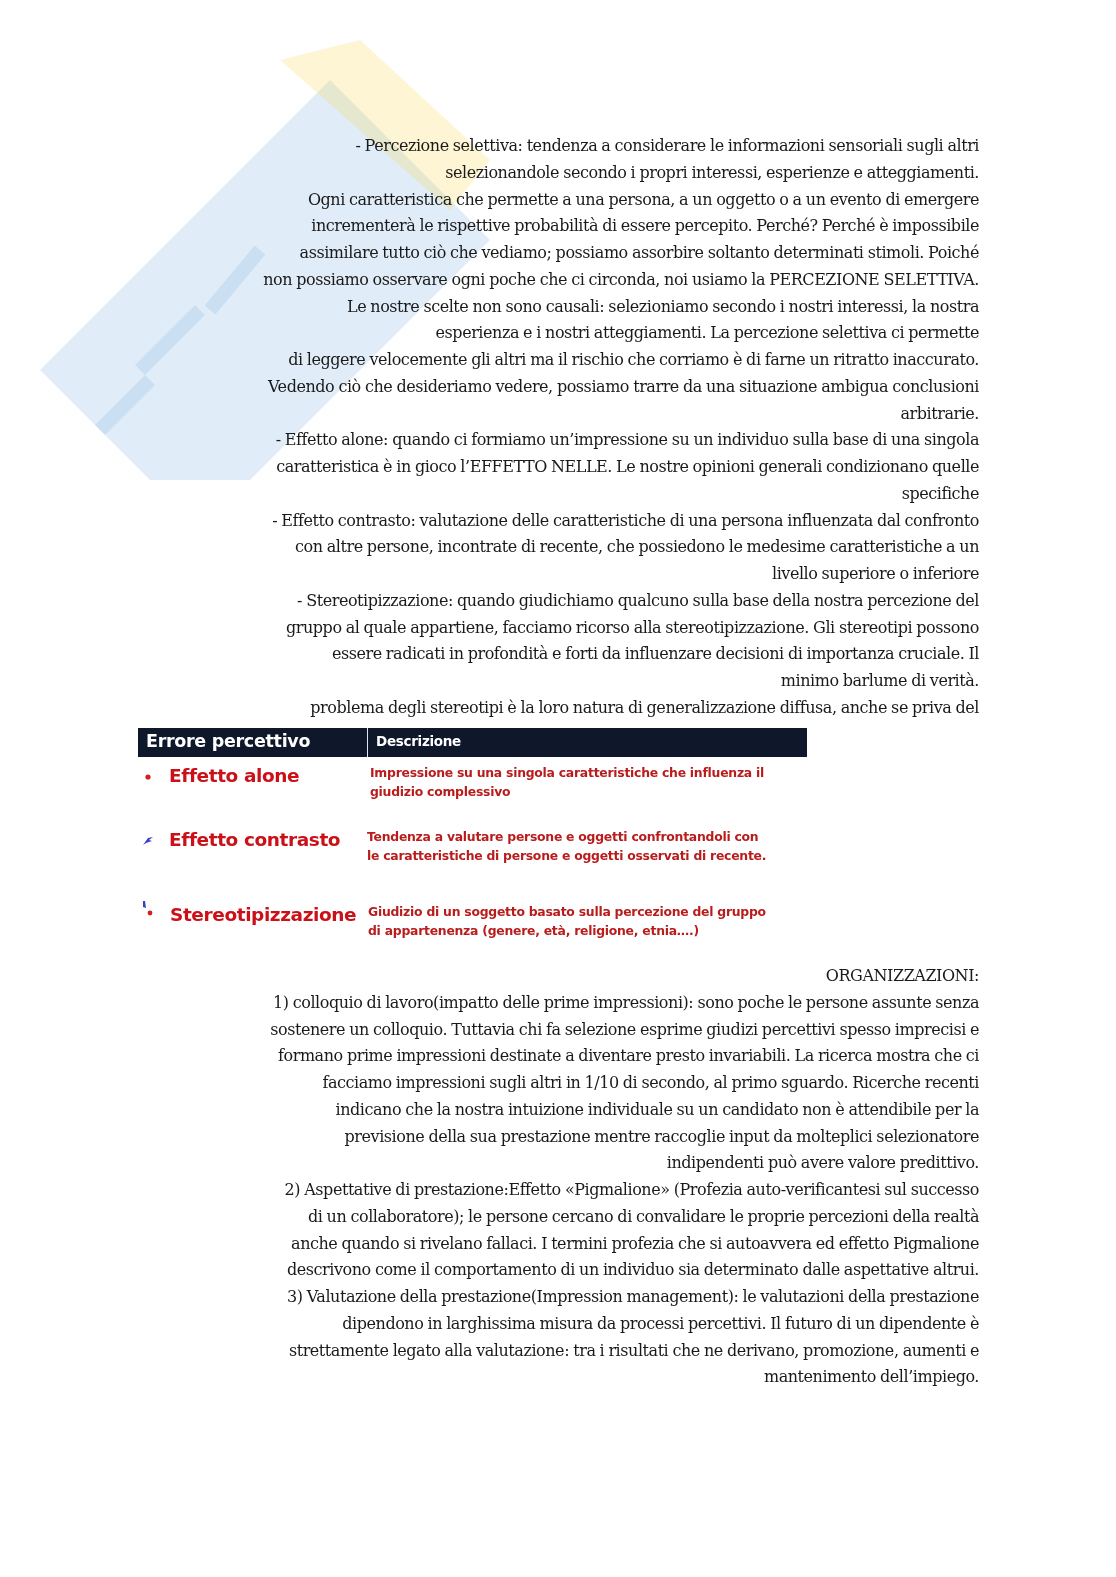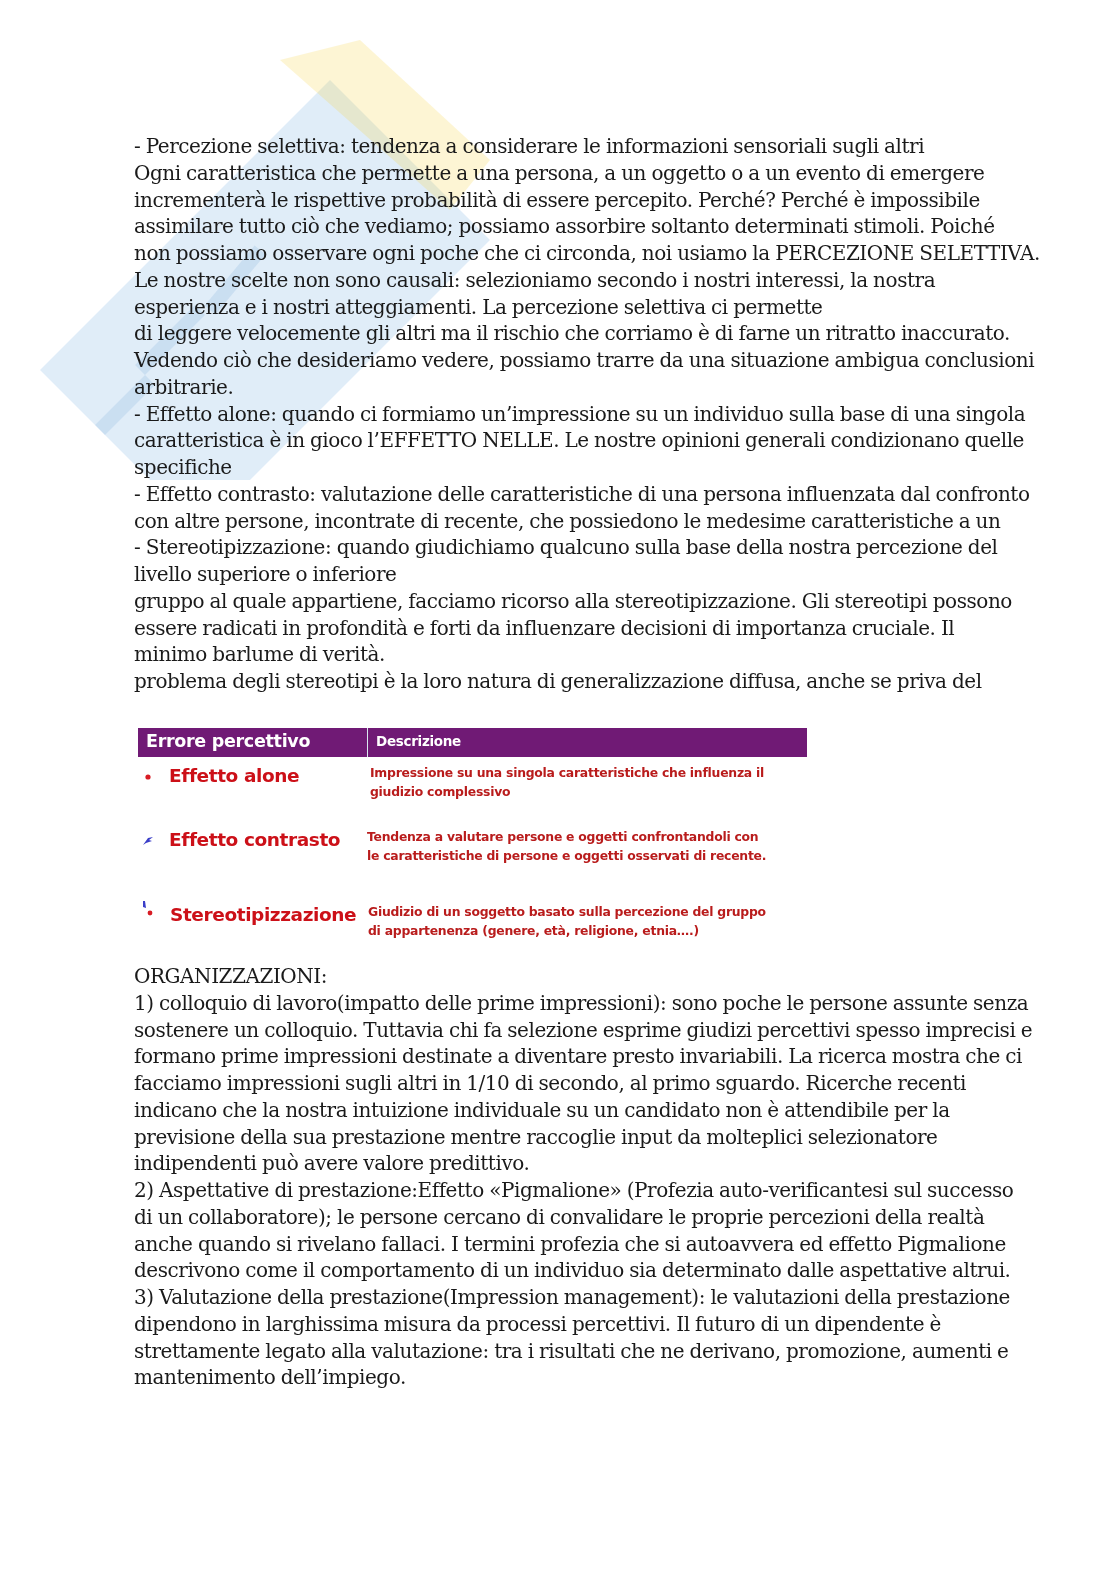--- a/index.html
+++ b/index.html
@@ -5,31 +5,31 @@
   html, body { margin: 0; padding: 0; background: #ffffff; }
   body { width: 1116px; height: 1577px; position: relative; overflow: hidden; }
   .page { position: absolute; left: 0; top: 0; width: 1116px; height: 1577px; background: #fff; }
 
   
   .watermark { position: absolute; left: 30px; top: 40px; width: 460px; height: 440px; pointer-events: none; }
 
   .text-block {
     position: absolute; left: 134px; width: 845px;
     font-family: "DejaVu Serif", "Liberation Serif", serif;
-    font-size: 20px; line-height: 26.75px; color: #1a1a1a;
-    letter-spacing: -0.45px; word-spacing: -0.5px;
+    font-size: 16px; line-height: 26.75px; color: #1a1a1a;
+    letter-spacing: -0.45px; word-spacing: -0.5px; text-align: right;
   }
   .text-block .line { white-space: nowrap; display: block; height: 26.75px; }
   #block-top { top: 133px; }
   #block-bottom { top: 963px; }
 
   
   .err-table { position: absolute; left: 138px; top: 728px; width: 669px; height: 218px;
     font-family: "DejaVu Sans", "Liberation Sans", sans-serif; }
-  .err-header { position: absolute; left: 0; top: 0; width: 669px; height: 29px; background: #701a75; }
+  .err-header { position: absolute; left: 0; top: 0; width: 669px; height: 29px; background: #0f172a; }
   .err-header .h1 { position: absolute; left: 8px; top: 3px; color: #ffffff; font-size: 17.5px; font-weight: bold; letter-spacing: -0.3px; }
   .err-header .divider { position: absolute; left: 229px; top: 0; width: 1px; height: 29px; background: #d9e6f0; }
   .err-header .h2 { position: absolute; left: 238px; top: 5px; color: #ffffff; font-size: 13.5px; font-weight: bold; letter-spacing: -0.3px; }
 
   .err-row { position: absolute; left: 0; width: 669px; }
   .err-row .bullet { position: absolute; left: 3px; width: 14px; height: 14px; }
   .err-row .term { position: absolute; left: 31px; color: #cc1018; font-size: 18.5px; font-weight: bold; letter-spacing: -0.4px; white-space: nowrap; }
   .err-row .desc { position: absolute; left: 232px; width: 440px; color: #b91c1c; font-size: 12.4px; font-weight: bold; line-height: 18.5px; letter-spacing: -0.25px; }
   #row-0 { top: 36px; }
   #row-0 .term { top: 1px; }
@@ -56,36 +56,37 @@
     <g opacity="0.22">
       <polygon points="250,20 330,0 460,120 420,170" fill="#f5d23a"></polygon>
     </g>
     <g opacity="0.12" fill="none" stroke="#2f7fc8" stroke-width="14">
       <path d="M70,390 L120,340 M110,330 L170,270 M180,270 L230,210"></path>
     </g>
   </svg>
 
   <div id="block-top" class="text-block">
     <span class="line">- Percezione selettiva:  tendenza a considerare le informazioni sensoriali sugli altri</span>
+    <span class="line">selezionandole secondo i propri interessi, esperienze e atteggiamenti.</span>
     <span class="line">Ogni caratteristica che permette a una persona, a un oggetto o a un evento di emergere</span>
     <span class="line">incrementerà le rispettive probabilità di essere percepito. Perché? Perché è impossibile</span>
     <span class="line">assimilare tutto ciò che vediamo; possiamo assorbire soltanto determinati stimoli. Poiché</span>
     <span class="line">non possiamo osservare ogni poche che ci circonda, noi usiamo la PERCEZIONE SELETTIVA.</span>
     <span class="line">Le nostre scelte non sono causali: selezioniamo secondo i nostri interessi, la nostra</span>
     <span class="line">esperienza e i nostri atteggiamenti. La percezione selettiva ci permette</span>
     <span class="line">di leggere velocemente gli altri ma il rischio che corriamo è di farne un ritratto inaccurato.</span>
     <span class="line">Vedendo ciò che desideriamo vedere, possiamo trarre da una situazione ambigua conclusioni</span>
     <span class="line">arbitrarie.</span>
     <span class="line">- Effetto alone: quando ci formiamo un’impressione su un individuo sulla base di una singola</span>
     <span class="line">caratteristica è in gioco l’EFFETTO NELLE. Le nostre opinioni generali condizionano quelle</span>
     <span class="line">specifiche</span>
     <span class="line">- Effetto contrasto: valutazione delle caratteristiche di una persona influenzata dal confronto</span>
     <span class="line">con altre persone, incontrate di recente, che possiedono le medesime caratteristiche a un</span>
+    <span class="line">livello superiore o inferiore</span>
     <span class="line">- Stereotipizzazione: quando giudichiamo qualcuno sulla base della nostra percezione del</span>
-    <span class="line">livello superiore o inferiore</span>
     <span class="line">gruppo al quale appartiene, facciamo ricorso alla stereotipizzazione. Gli stereotipi possono</span>
     <span class="line">essere radicati in profondità e forti da influenzare decisioni di importanza cruciale. Il</span>
     <span class="line">minimo barlume di verità.</span>
     <span class="line">problema degli stereotipi è la loro natura di generalizzazione diffusa, anche se priva del</span>
   </div>
 
   <div class="err-table">
     <div class="err-header">
       <span class="h1">Errore percettivo</span>
       <span class="divider"></span>

